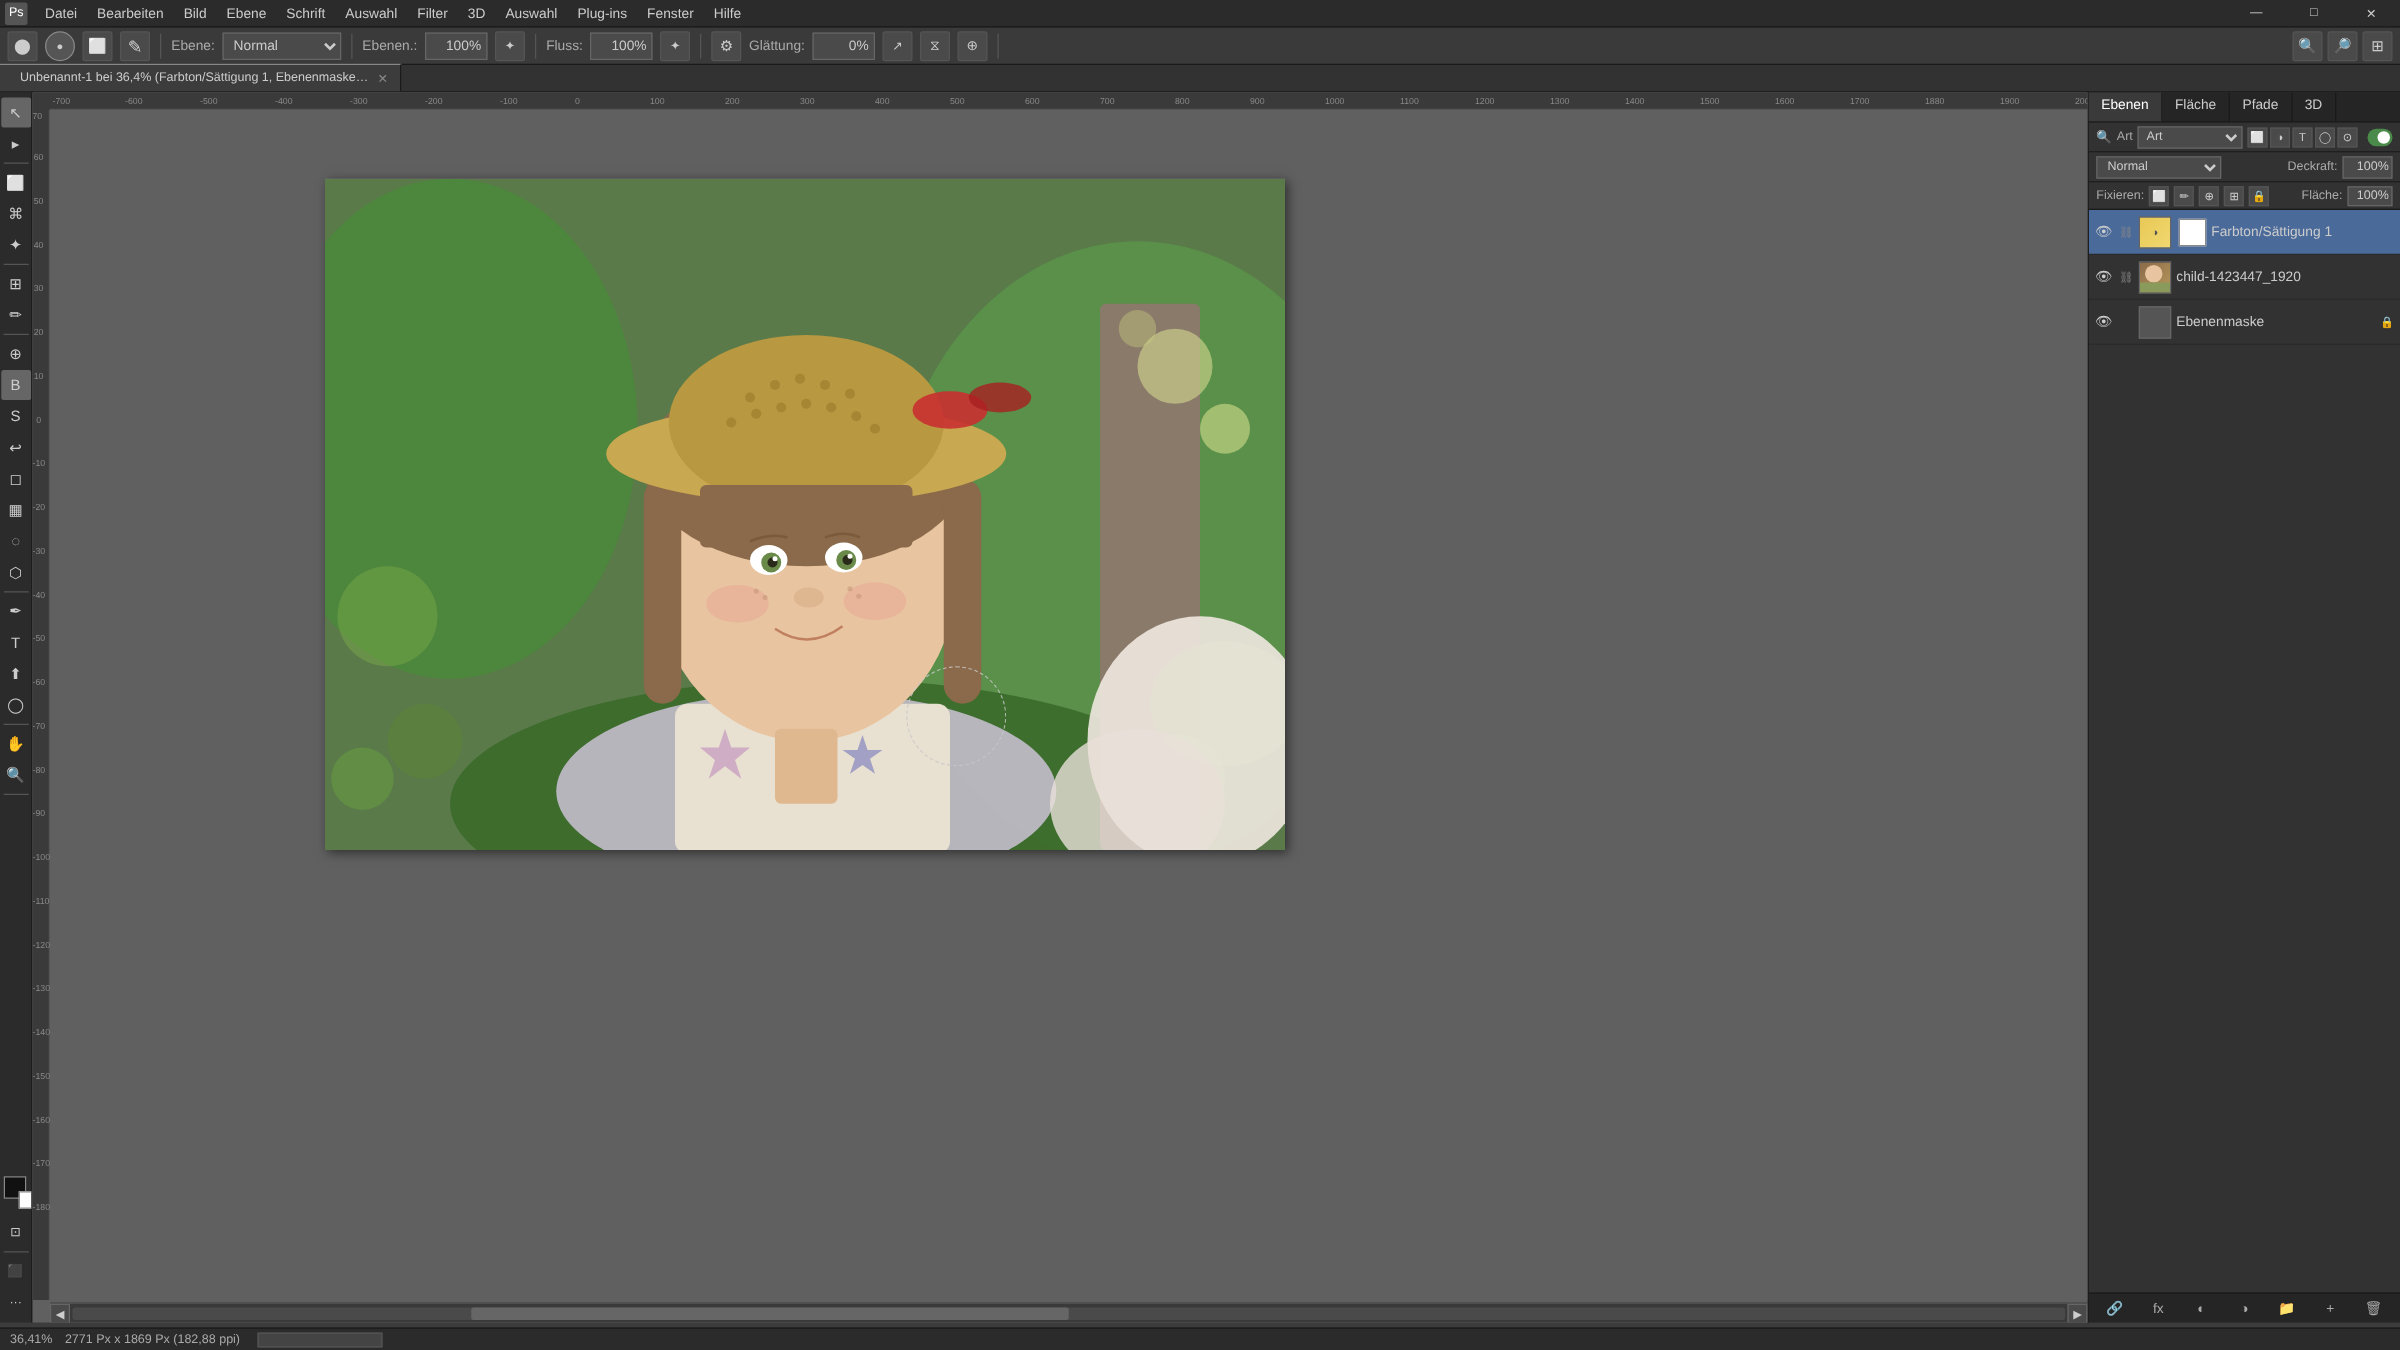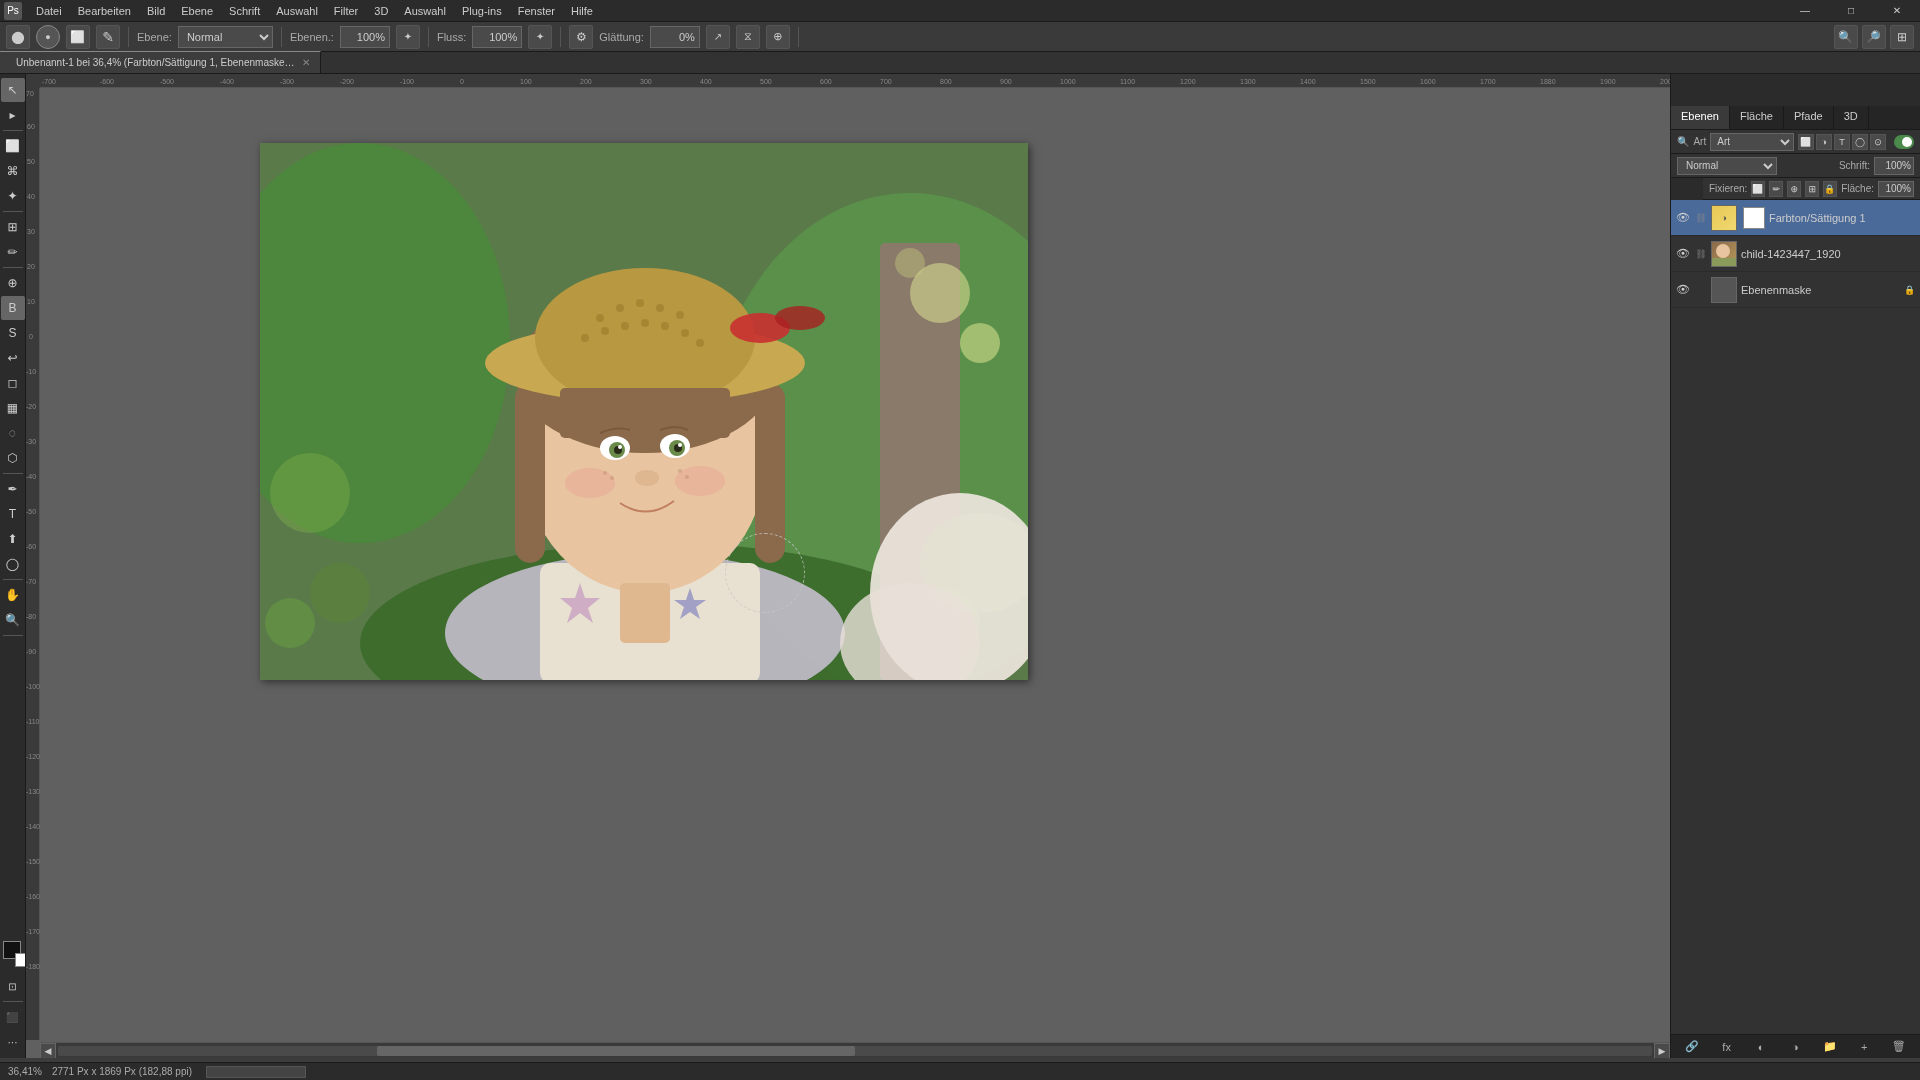--- a/index.html
+++ b/index.html
@@ -214,21 +214,20 @@
       display: flex;
       flex-direction: column;
     }
 
     
     #panel-tabs {
       height: 24px;
       background: #252525;
       display: flex;
       border-bottom: 1px solid #1a1a1a;
-      margin-top: 32px;
     }
     .panel-tab {
       padding: 4px 10px;
       font-size: 11px;
       color: #ccc;
       cursor: pointer;
       border-right: 1px solid #1a1a1a;
     }
     .panel-tab.active { background: #3a3a3a; color: #fff; }
 
@@ -305,21 +304,20 @@
 
     
     #lock-row {
       height: 22px;
       background: #323232;
       display: flex;
       align-items: center;
       padding: 0 6px;
       gap: 4px;
       border-bottom: 1px solid #1a1a1a;
-      margin-left: 32px;
     }
     .lock-label { font-size: 10px; color: #aaa; }
     .lock-icon-btn {
       width: 16px; height: 16px;
       background: #4a4a4a;
       border: 1px solid #555;
       display: flex; align-items: center; justify-content: center;
       font-size: 9px; color: #ccc; cursor: pointer;
     }
     .fill-label { font-size: 10px; color: #aaa; margin-left: auto; }
@@ -748,21 +746,21 @@
 
       <div id="blend-row">
         <select class="blend-dropdown">
           <option>Normal</option>
           <option>Auflösen</option>
           <option>Abdunkeln</option>
           <option>Multiplizieren</option>
           <option>Überstrahlen</option>
         </select>
         <div style="flex:1;"></div>
-        <span class="opacity-label">Schrift:</span>
+        <span class="opacity-label">Deckraft:</span>
         <input class="opacity-input" value="100%" style="">
       </div>
 
       <div id="lock-row">
         <span class="lock-label">Fixieren:</span>
         <div class="lock-icon-btn">⬜</div>
         <div class="lock-icon-btn">✏</div>
         <div class="lock-icon-btn">⊕</div>
         <div class="lock-icon-btn">⊞</div>
         <div class="lock-icon-btn">🔒</div>

